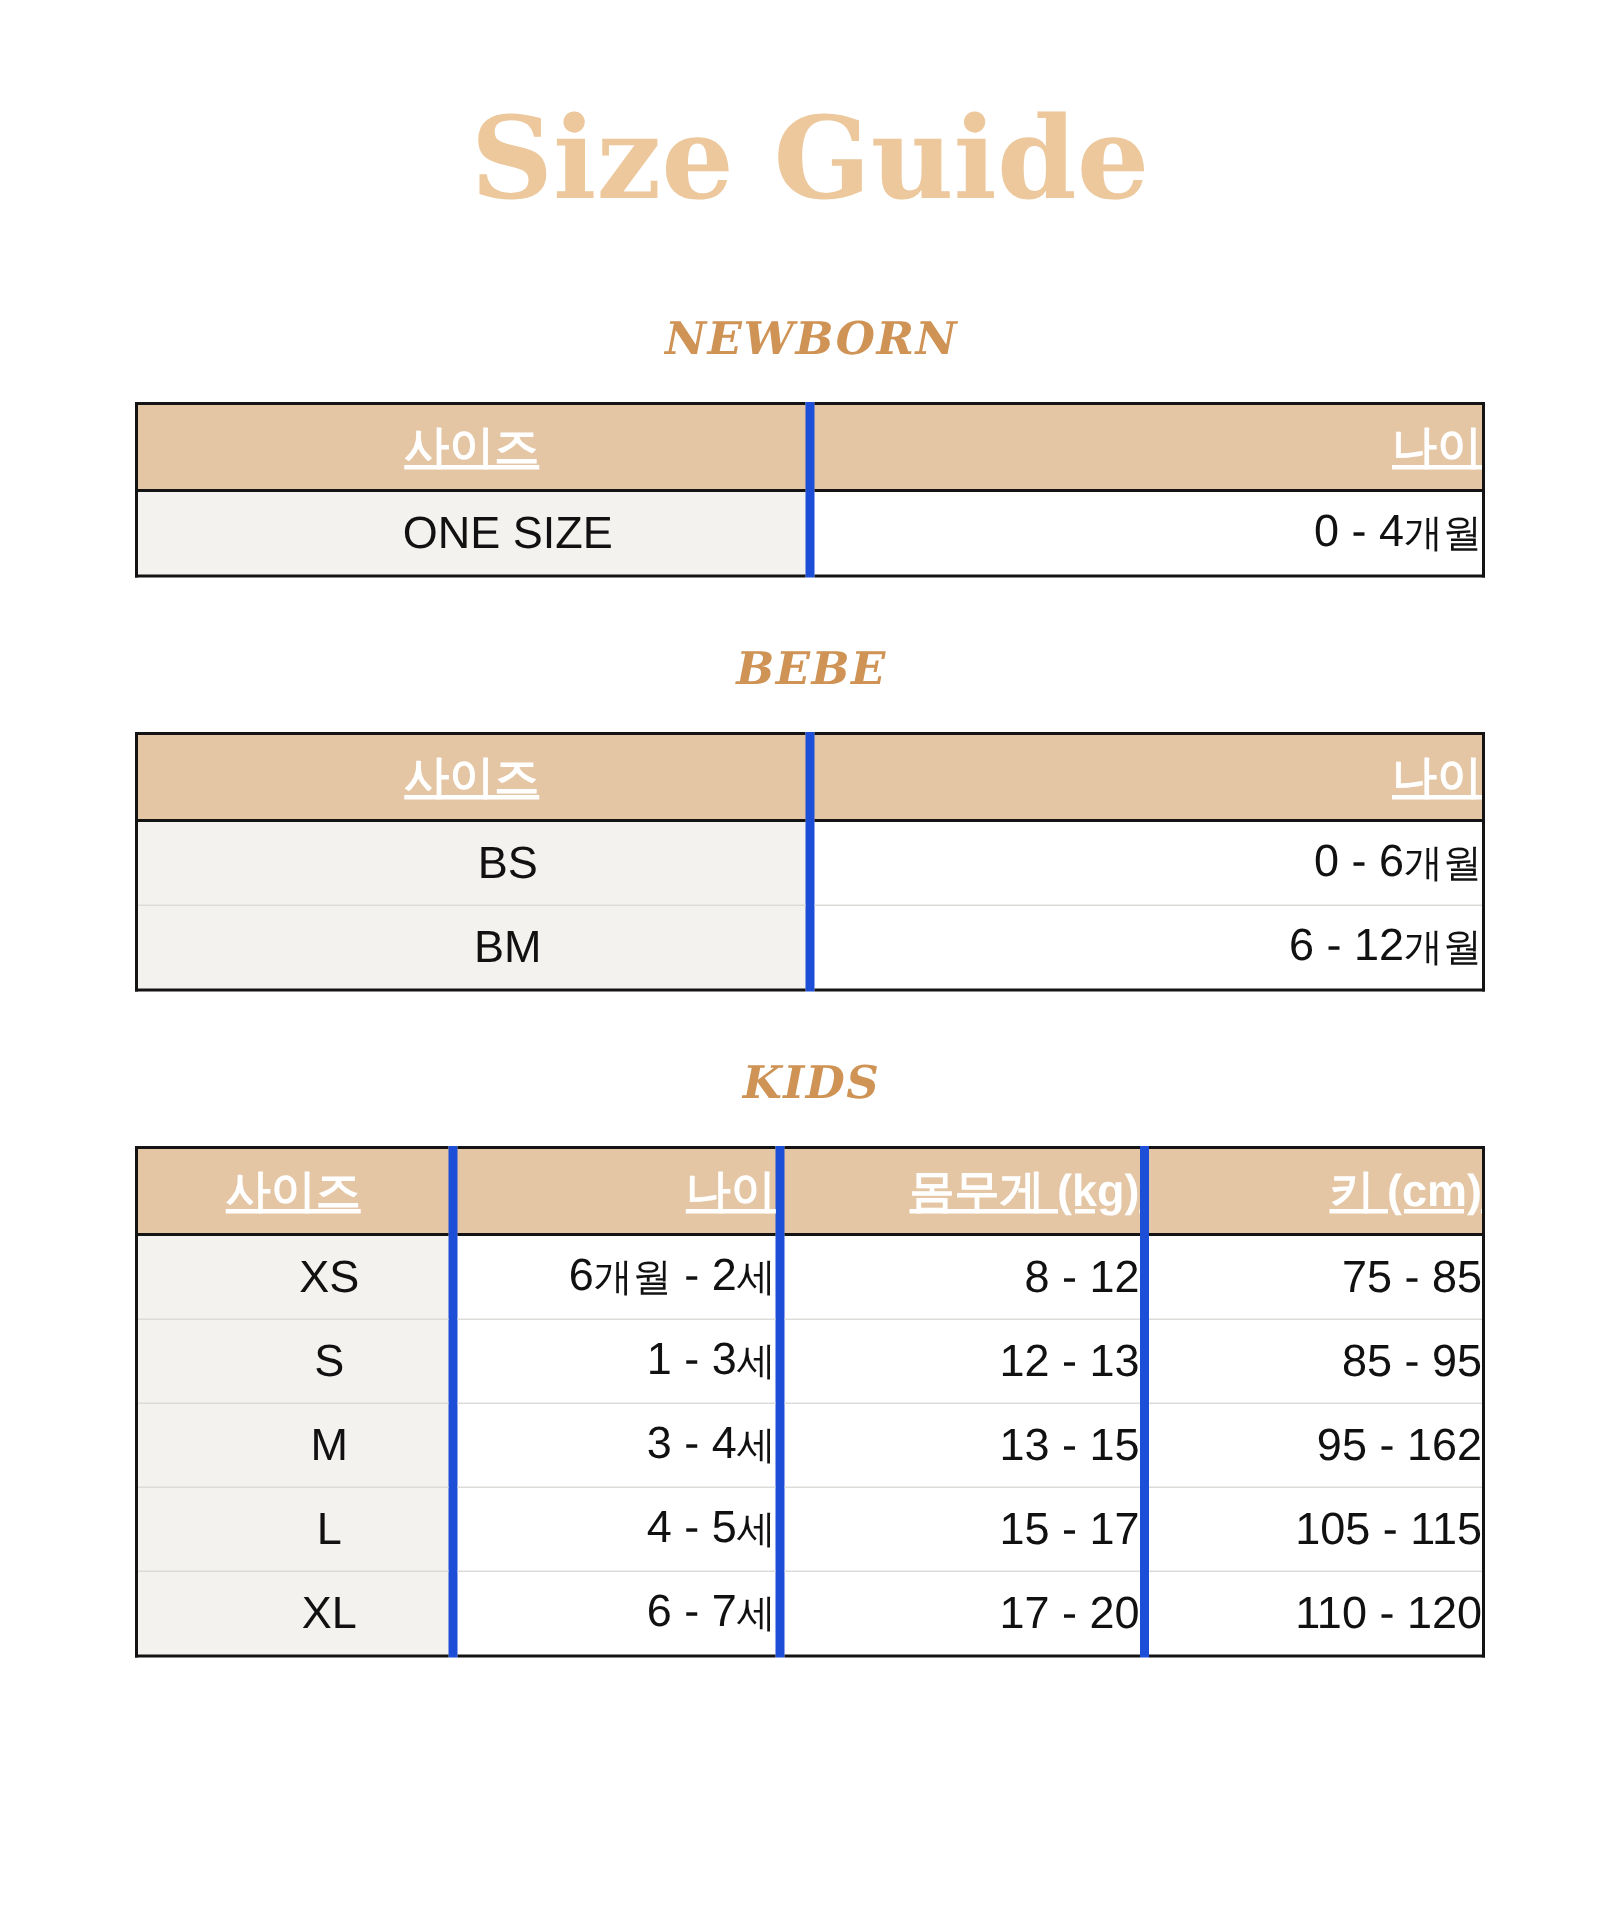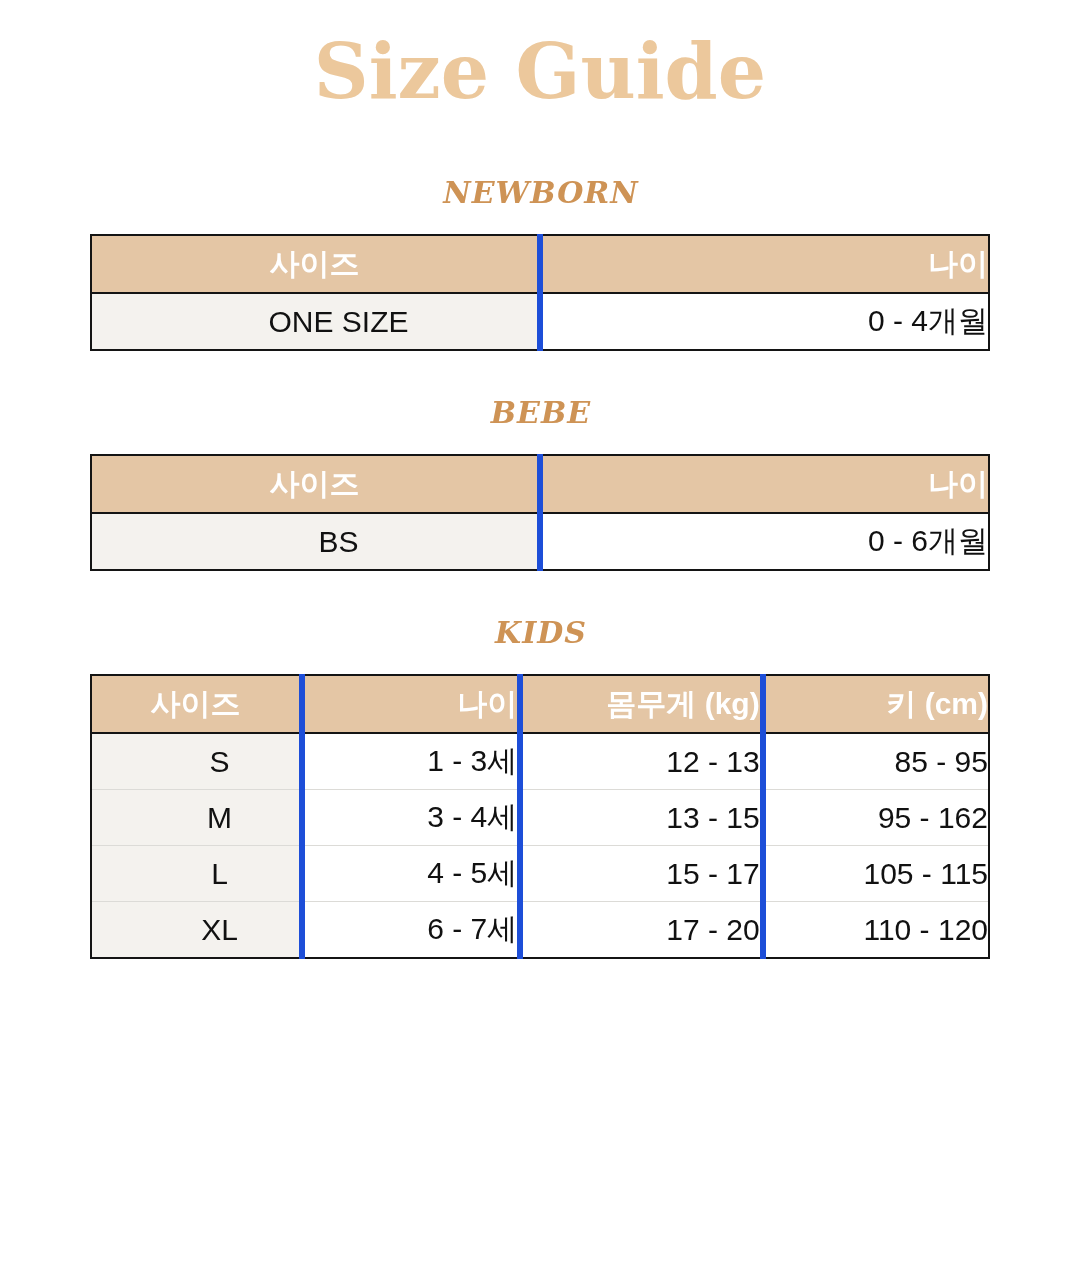--- a/index.html
+++ b/index.html
@@ -9,21 +9,21 @@
   }
   body {
     width: 1080px;
     height: 1272px;
     font-family: "Liberation Sans", sans-serif;
     color: #111111;
     overflow: hidden;
   }
   .page-title {
     margin: 0;
-    padding-top: 26px;
+    padding-top: 60px;
     text-align: center;
     font-family: "DejaVu Serif", serif;
     font-weight: 700;
     font-size: 76px;
     line-height: 1.2;
     color: #ECC89C;
   }
   .sections {
     margin: 0 90px;
   }
@@ -51,20 +51,21 @@
   }
   table.size-table th {
     background: #E4C6A5;
     color: #ffffff;
     font-weight: 700;
     font-size: 30px;
     height: 56px;
     padding: 0;
     text-align: center;
     border-bottom: 2px solid #141414;
+    text-decoration: underline;
   }
   table.size-table td {
     background: #ffffff;
     font-size: 30px;
     height: 55px;
     padding: 0;
     text-align: center;
     vertical-align: middle;
   }
   table.size-table td:first-child {
@@ -73,21 +74,21 @@
   }
   table.size-table th + th,
   table.size-table td + td {
     border-left: 6px solid #1d4ed8;
     text-align: right;
   }
   table.size-table tbody tr + tr td {
     border-top: 1px solid #DCDBD7;
   }
   td .seg-small {
-    font-size: 30px;
+    font-size: 26px;
   }
 </style>
 </head>
 <body>
 
 <div class="page">
   <h1 class="page-title">Size Guide</h1>
   <div class="sections">
       <section class="section">
         <h2 class="section-label">NEWBORN</h2>
@@ -121,20 +122,24 @@
             <tr>
               <th>사이즈</th>
               <th>나이</th>
             </tr>
           </thead>
           <tbody>
             <tr>
               <td><span class="seg-main">BS</span></td>
               <td><span class="seg-main">0 - 6</span><span class="seg-small">개월</span></td>
             </tr>
+            <tr>
+              <td><span class="seg-main">BM</span></td>
+              <td><span class="seg-main">6 - 12</span><span class="seg-small">개월</span></td>
+            </tr>
           </tbody>
         </table>
       </section>
       <section class="section">
         <h2 class="section-label">KIDS</h2>
         <table class="size-table">
           <colgroup>
             <col style="width: 23.5%;">
             <col style="width: 24.3%;">
             <col style="width: 27%;">
@@ -142,20 +147,26 @@
           </colgroup>
           <thead>
             <tr>
               <th>사이즈</th>
               <th>나이</th>
               <th>몸무게 (kg)</th>
               <th>키 (cm)</th>
             </tr>
           </thead>
           <tbody>
+            <tr>
+              <td><span class="seg-main">XS</span></td>
+              <td><span class="seg-main">6</span><span class="seg-small">개월</span><span class="seg-main"> - 2</span><span class="seg-small">세</span></td>
+              <td><span class="seg-main">8 - 12</span></td>
+              <td><span class="seg-main">75 - 85</span></td>
+            </tr>
             <tr>
               <td><span class="seg-main">S</span></td>
               <td><span class="seg-main">1 - 3</span><span class="seg-small">세</span></td>
               <td><span class="seg-main">12 - 13</span></td>
               <td><span class="seg-main">85 - 95</span></td>
             </tr>
             <tr>
               <td><span class="seg-main">M</span></td>
               <td><span class="seg-main">3 - 4</span><span class="seg-small">세</span></td>
               <td><span class="seg-main">13 - 15</span></td>

